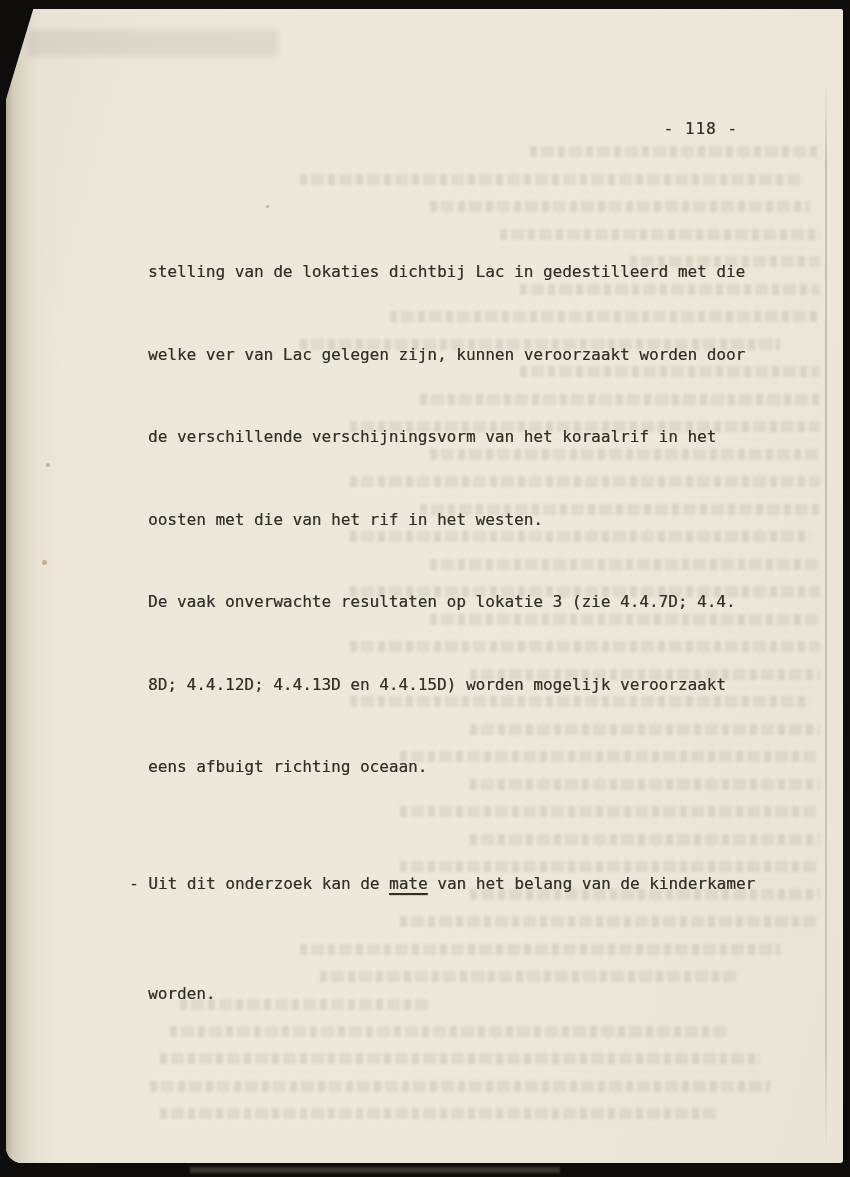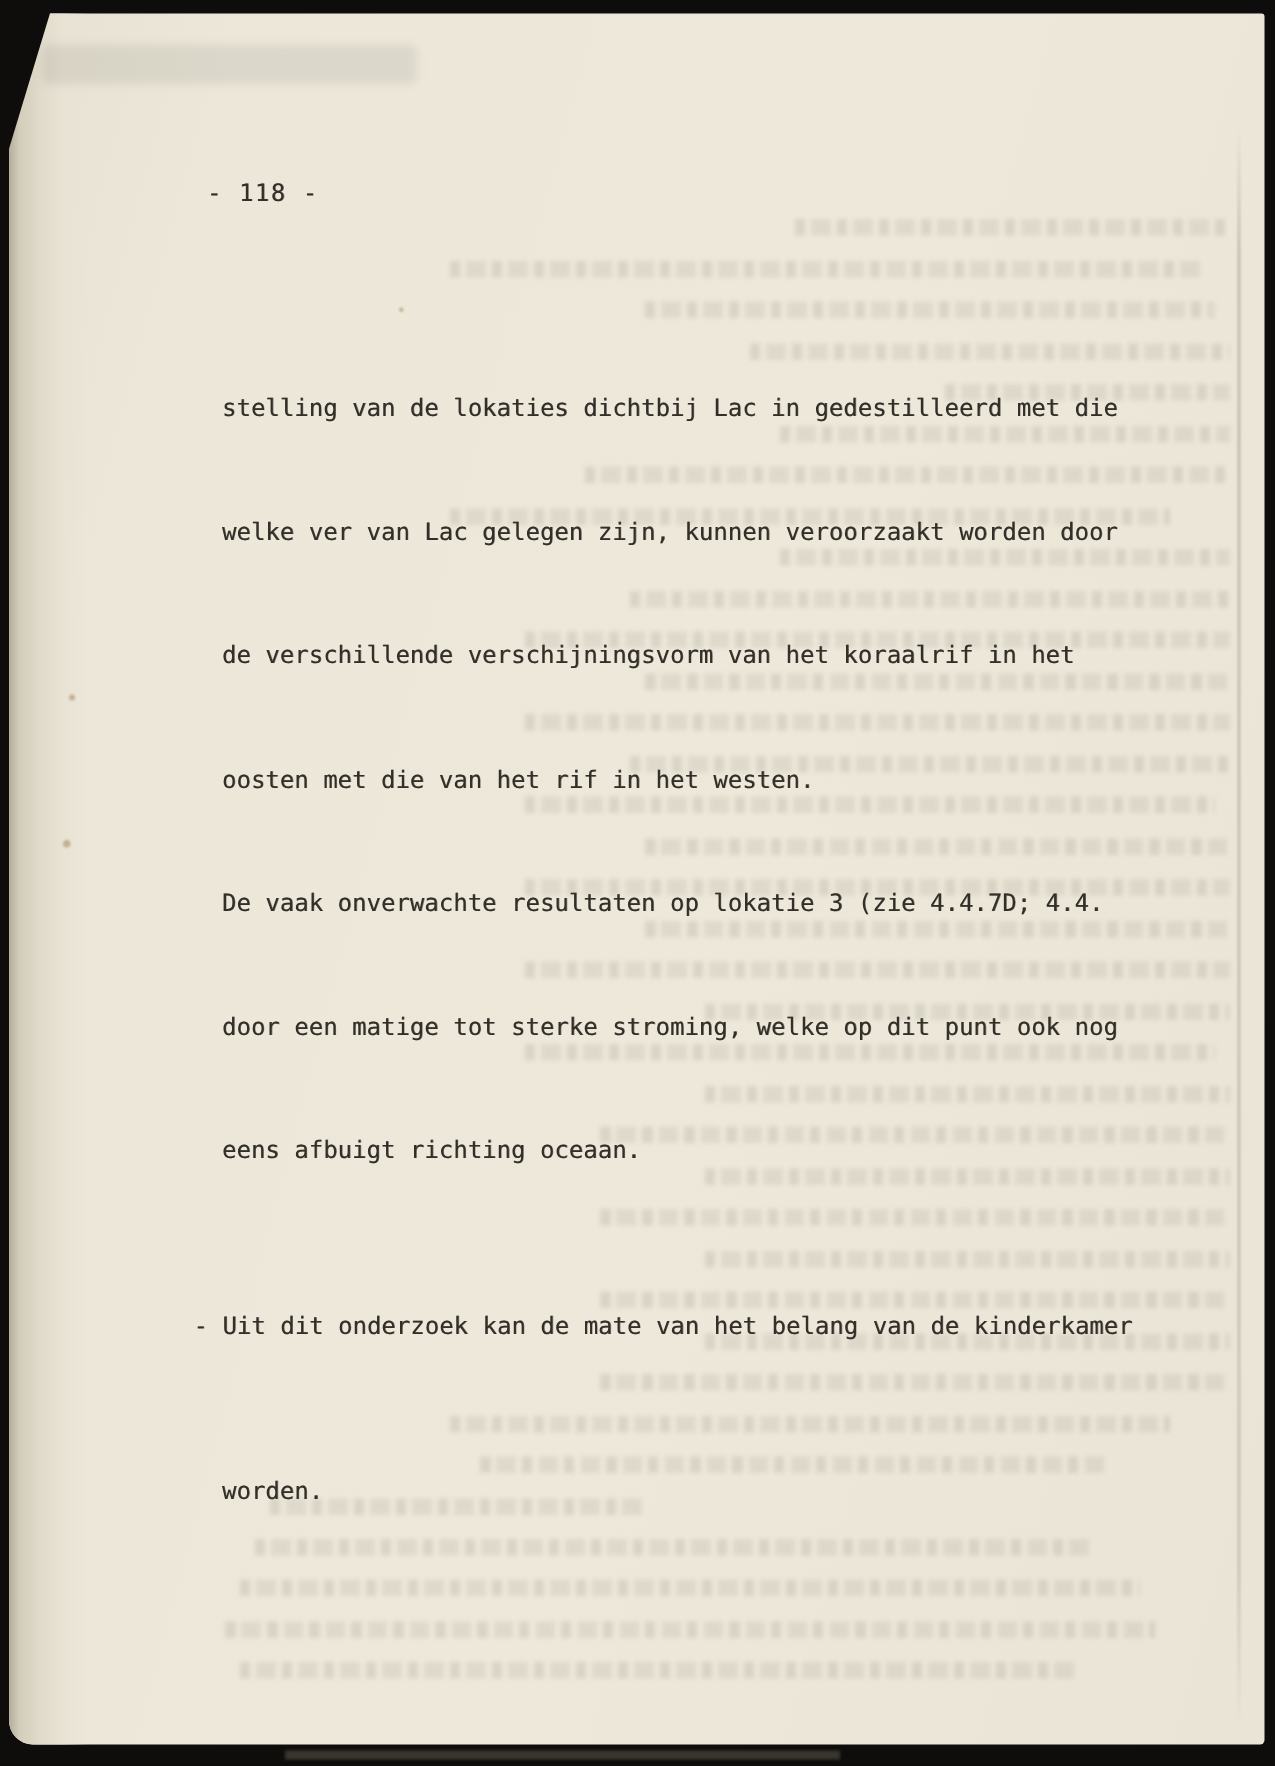--- a/index.html
+++ b/index.html
@@ -37,25 +37,25 @@
     position:absolute;left:190px;top:1167px;width:370px;height:6px;
     background:rgba(128,120,103,.38);filter:blur(1.2px);
   }
   .stain{position:absolute;border-radius:50%;background:rgba(152,112,62,.45);filter:blur(.6px);}
   .content{
     position:absolute;left:148px;top:60px;width:615px;
     font-size:16px;line-height:27.5px;color:#322f29;
     text-shadow:0.4px 0.3px 0.4px rgba(50,47,41,.55);
     white-space:pre-wrap;
   }
-  .page-number{text-align:left;width:600px;margin:0 0 33px -10px;letter-spacing:1px;}
+  .page-number{text-align:right;width:600px;margin:0 0 33px -10px;letter-spacing:1px;}
   .line{white-space:pre;}
   .lead{margin-left:-19px;}
   .sect{margin-top:7px;}
-  .uw{text-underline-offset:4px;text-decoration-thickness:1.5px;}
+  .uw{text-decoration:underline;text-underline-offset:4px;text-decoration-thickness:1.5px;}
   .ghost{
     position:absolute;height:11px;opacity:.5;filter:blur(1.4px);
     background:repeating-linear-gradient(90deg,
       rgba(106,102,86,.30) 0 7px,rgba(106,102,86,0) 7px 11px,
       rgba(106,102,86,.22) 11px 24px,rgba(106,102,86,0) 24px 28px);
   }
 </style>
 </head>
 <body>
 
@@ -109,21 +109,21 @@
   </div>
 
 <div class="content">
   <div class="page-number">- 118 -</div>
 
   <div class="line">stelling van de lokaties dichtbij Lac in gedestilleerd met die</div>
   <div class="line">welke ver van Lac gelegen zijn, kunnen veroorzaakt worden door</div>
   <div class="line">de verschillende verschijningsvorm van het koraalrif in het</div>
   <div class="line">oosten met die van het rif in het westen.</div>
   <div class="line">De vaak onverwachte resultaten op lokatie 3 (zie 4.4.7D; 4.4.</div>
-  <div class="line">door een matige tot sterke stroming, welke op dit punt ook nog</div>
+  <div class="line">8D; 4.4.12D; 4.4.13D en 4.4.15D) worden mogelijk veroorzaakt</div>
   <div class="line">eens afbuigt richting oceaan.</div>
 
   <div class="line lead sect"><span>- Uit dit onderzoek kan de </span><span class="uw">mate</span><span> van het belang van de kinderkamer</span></div>
 
   <div class="line">worden.</div>
   
   
   
   
   

